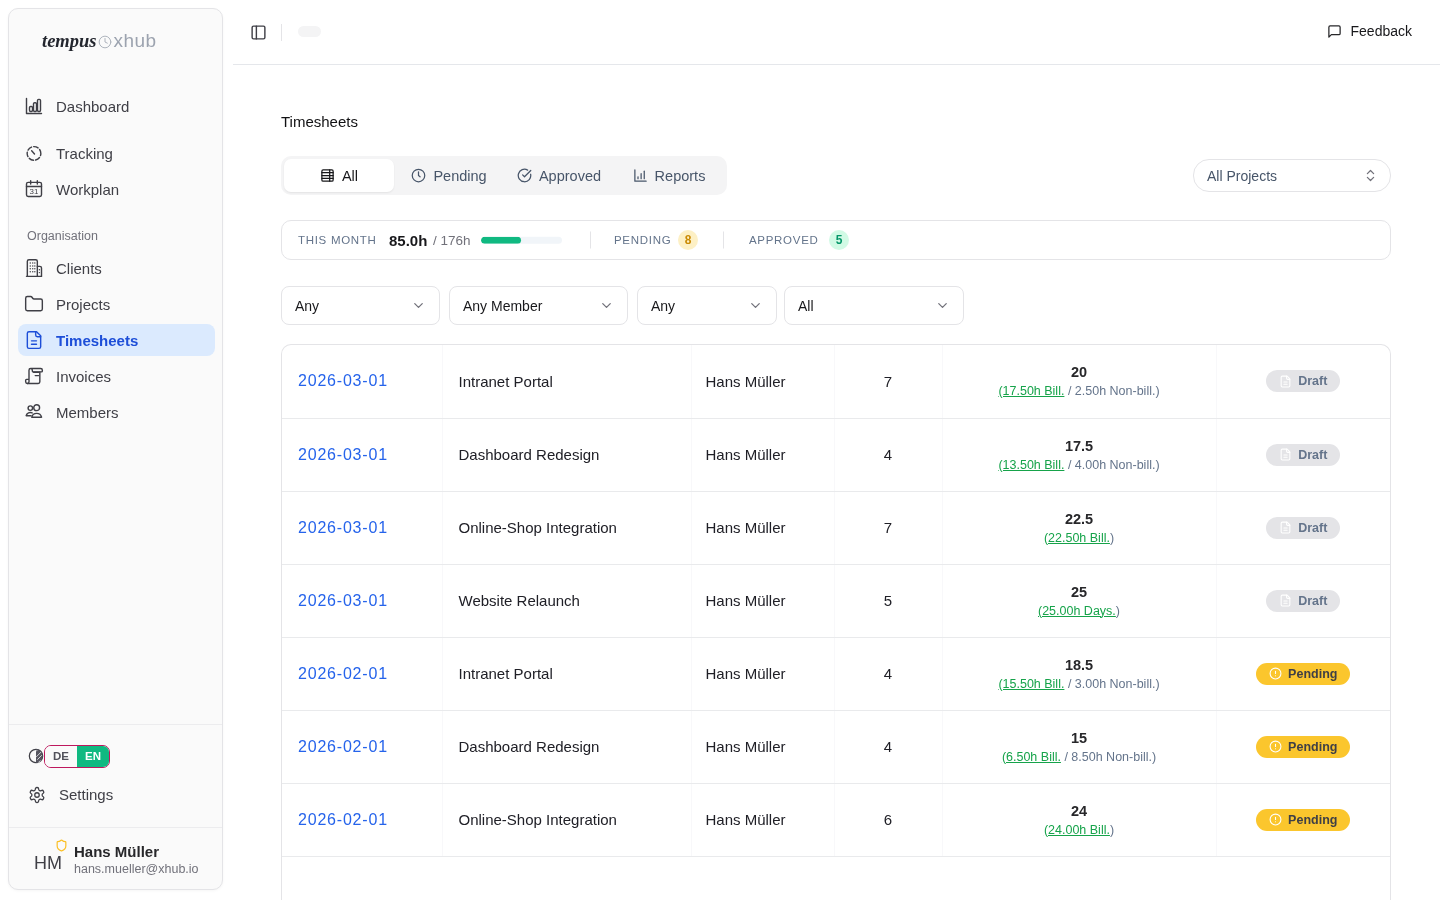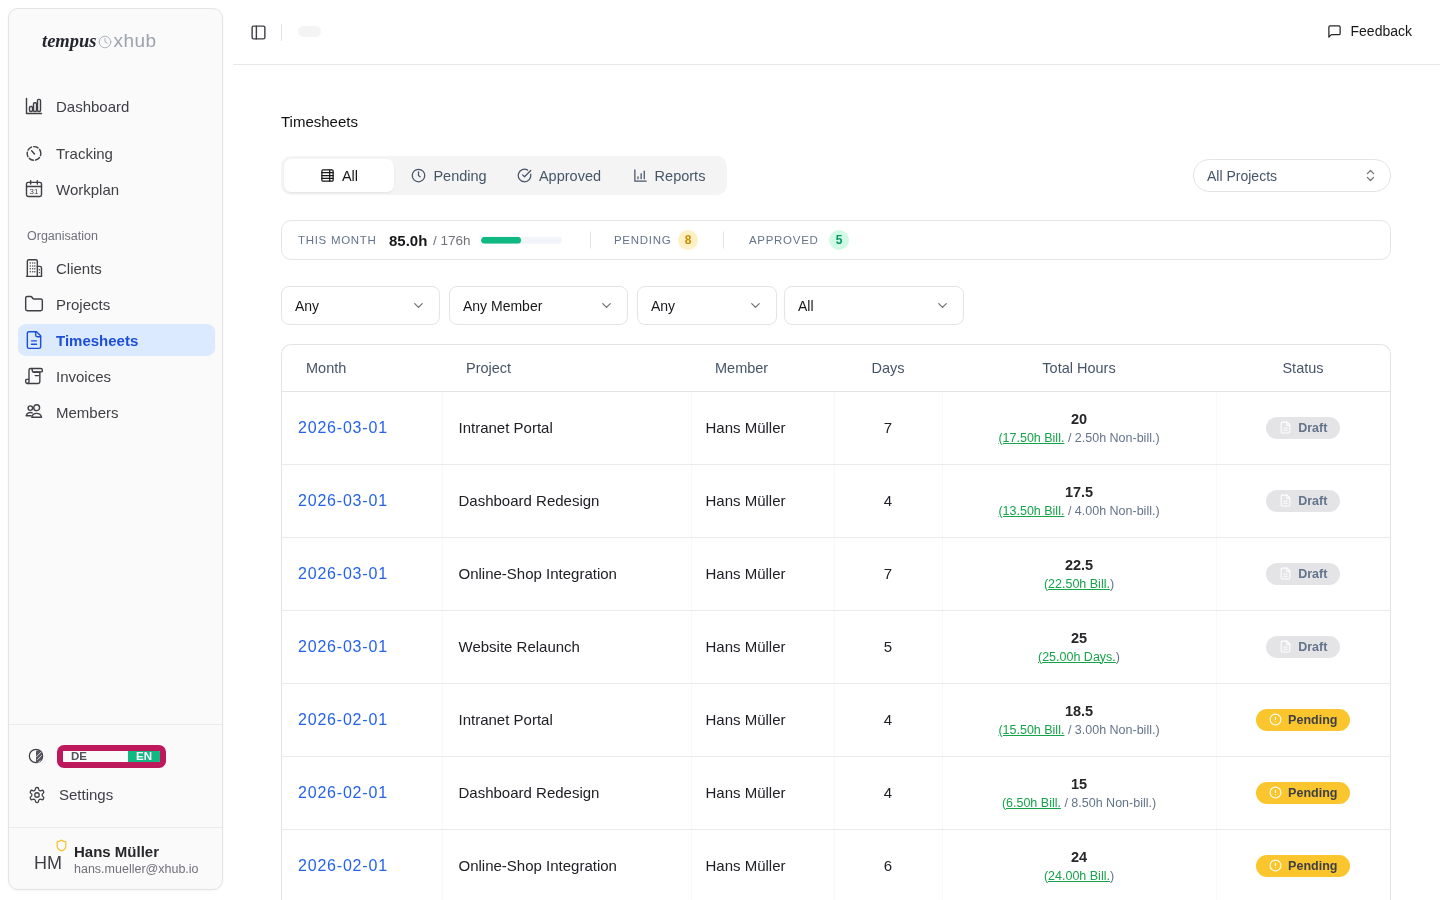--- a/index.html
+++ b/index.html
@@ -21,21 +21,21 @@
 nav { position:absolute; left:0; top:81px; right:0; display:flex; flex-direction:column; gap:4px; }
 .nitem { height:32px; margin:0 7px 0 9px; border-radius:8px; display:flex; align-items:center;
   padding-left:6px; font-size:15px; color:#3f3f46; }
 .nitem svg { margin-right:12px; flex:none; }
 .nitem.active { background:#dbeafe; color:#1d4ed8; font-weight:700; }
 .navgap { height:7px; }
 .nlabel { margin:20px 0 5px 18px; font-size:12.5px; color:#71717a; }
 
 #sb-bottom { position:absolute; left:0; right:0; top:715px; border-top:1px solid #ececee; }
 .themerow { margin-top:15px; height:32px; display:flex; align-items:center; padding-left:19px; }
-.toggle { display:flex; margin-left:13px; border:6px solid #be185d; border-radius:7px; overflow:hidden; height:23px;gap:33px; }
+.toggle { display:flex; border:1px solid #be185d; border-radius:7px; overflow:hidden; height:23px; }
 .toggle .de { width:32px; display:flex; align-items:center; justify-content:center;
   background:#fafafa; color:#52525b; font-size:11.5px; font-weight:700; }
 .toggle .en { width:32px; display:flex; align-items:center; justify-content:center;
   background:#10b981; color:#fff; font-size:11.5px; font-weight:700; }
 .settingsrow { margin-top:14px; height:32px; display:flex; align-items:flex-start; padding-left:19px;
   font-size:15px; color:#3f3f46; }
 .settingsrow svg { margin-right:13px; }
 #userrow { position:absolute; left:0; right:0; top:818px; border-top:1px solid #ececee; height:63px; }
 
 
@@ -291,28 +291,20 @@
 <table>
 <colgroup>
         <col class="c1">
         <col class="c2">
         <col class="c3">
         <col class="c4">
         <col class="c5">
         <col class="c6">
       </colgroup>
 <tbody>
-        <tr>
-          <th class="l">Month</th>
-          <th class="l">Project</th>
-          <th class="l">Member</th>
-          <th>Days</th>
-          <th>Total Hours</th>
-          <th>Status</th>
-        </tr>
 <tr>
   <td class="l"><a class="date">2026-03-01</a></td>
   <td class="l">Intranet Portal</td>
   <td class="m l">Hans Müller</td>
   <td class="c">7</td>
   <td class="hrs">
             <div class="n">20</div>
             <div class="s"><span class="g">(17.50h Bill.</span> / 2.50h Non-bill.)</div>
           </td>
   <td class="c"><span class="chip draft"><svg width="13" height="13" viewBox="0 0 24 24" fill="none" stroke="#fff" stroke-width="2" stroke-linecap="round" stroke-linejoin="round">

